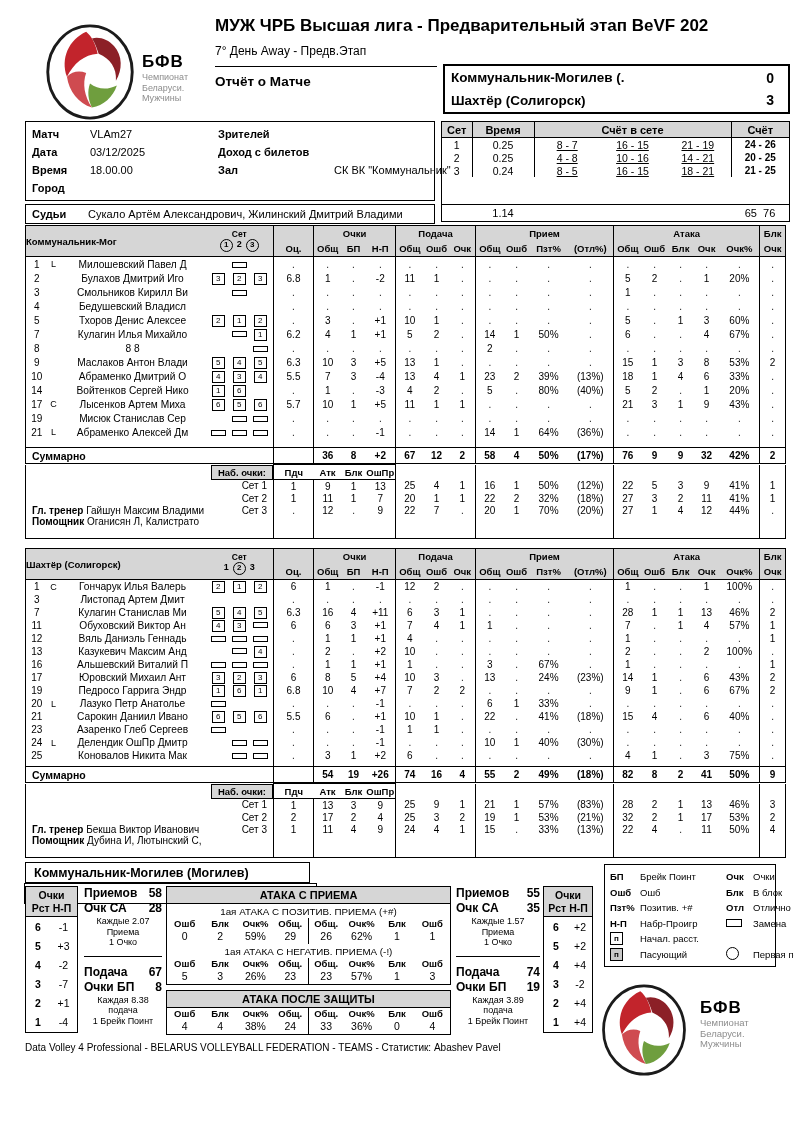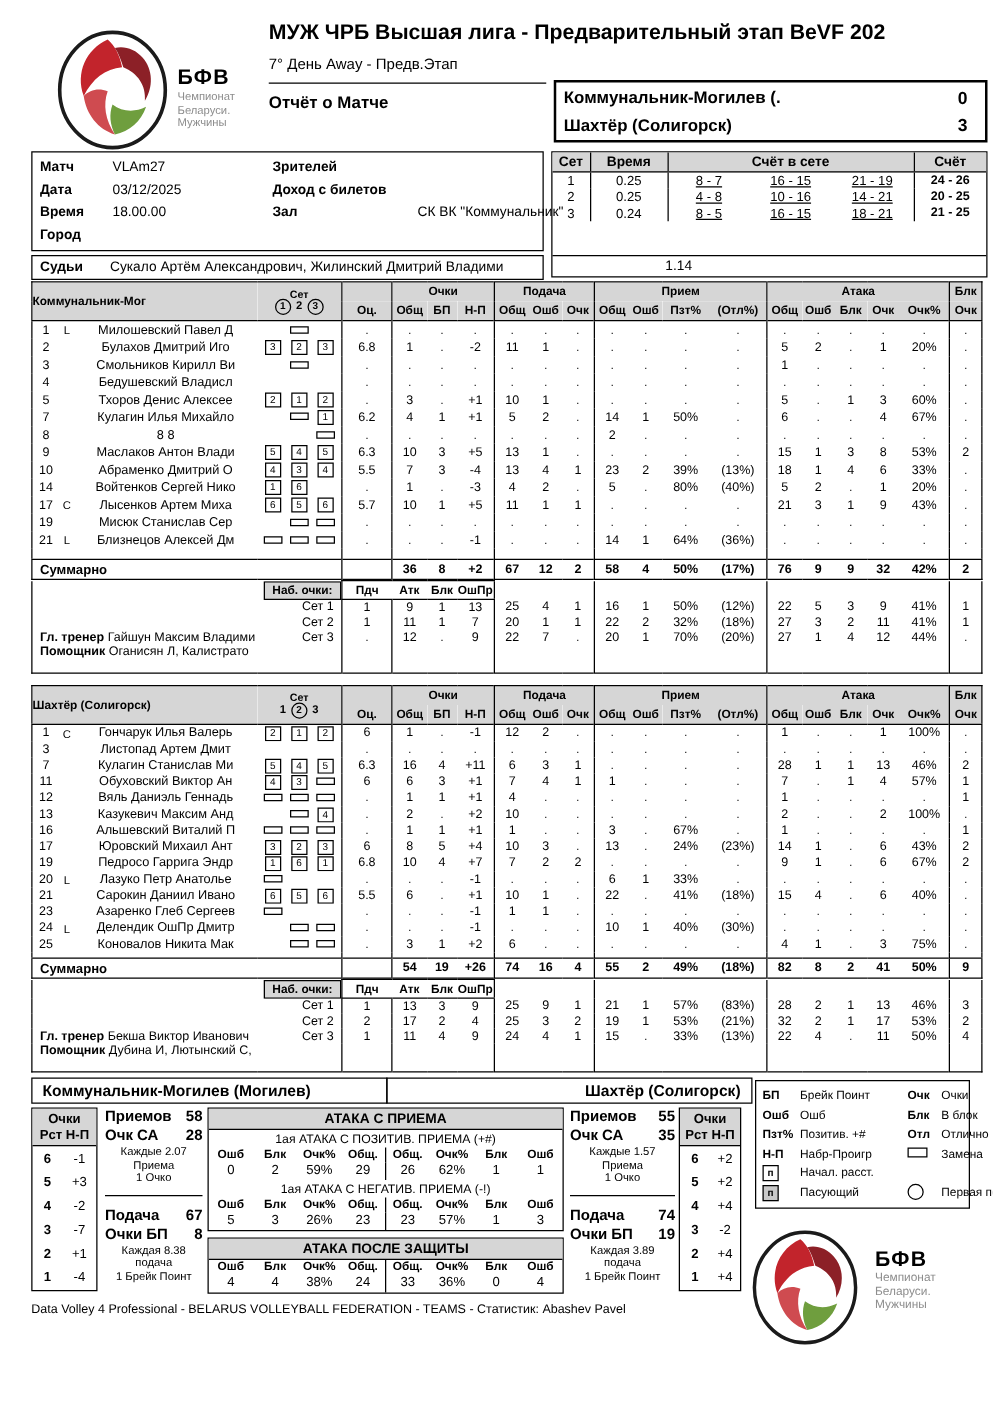--- a/index.html
+++ b/index.html
@@ -28,21 +28,21 @@
 
   
   .setsbox{border:1.5px solid #000;box-sizing:border-box;display:flex;flex-direction:column;}
   .sets-tbl{border-collapse:collapse;table-layout:fixed;width:100%;font-size:10.5px;}
   .sets-tbl th{background:#d6d6d6;font-weight:bold;border-bottom:1.2px solid #000;height:15px;font-size:11px;padding:0;}
   .sets-tbl td{height:13px;text-align:center;padding:0;}
   .vl{border-left:1px solid #000;}
   .partials{display:flex;}
   .partials span{flex:1;text-align:center;text-decoration:underline;}
   .sfinal{font-weight:bold;font-size:10px;margin-left:40px;}
-  .sets-total{margin-top:auto;border-top:1px solid #000;display:grid;grid-template-columns:30px 62px 197px 1fr;font-size:11px;height:16px;align-items:center;gap:40px;}
+  .sets-total{margin-top:auto;border-top:1px solid #000;display:grid;grid-template-columns:30px 62px 197px 1fr;font-size:11px;height:16px;align-items:center;}
   .sets-total span{text-align:center;white-space:pre;}
 
   
   .team-tbl,.sub-tbl{border-collapse:collapse;table-layout:fixed;width:760px;font-size:10px;}
   .team-tbl{border:1.5px solid #000;}
   .team-tbl thead{border-bottom:1.5px solid #000;}
   .team-tbl thead th{background:#d6d6d6;font-weight:bold;font-size:9.5px;height:15px;padding:0;white-space:nowrap;overflow:hidden;}
   .tn{font-size:14.5px;text-align:left;padding-left:6px;}
   .gb{border-left:1px solid #000;}
   .setlbl{font-size:8.5px;line-height:8px;}
@@ -67,21 +67,21 @@
   .nab-left{text-align:right!important;}
   .nab-box{display:inline-block;border:1px solid #000;background:#d6d6d6;font-weight:bold;font-size:9.5px;height:13px;line-height:13px;padding:0 6px;}
   .nabh{font-weight:bold;font-size:9.5px;border-top:1px solid #000;border-bottom:1px solid #000;height:14px;}
   .set-left{text-align:right!important;padding-right:6px!important;}
   .coachflex{display:flex;justify-content:space-between;align-items:center;}
   .cname{padding-left:6px;text-align:left;}
   .asst{text-align:left!important;padding-left:6px!important;}
   .arow td{height:22px;vertical-align:top;}
 
   
-  .bar{display:flex;}
+  .bar{display:flex;flex-direction:column;}
   .barbox{border:1.5px solid #000;height:21px;box-sizing:border-box;display:flex;align-items:center;font-weight:bold;font-size:12.5px;white-space:nowrap;}
   .b1{width:285px;padding-left:8px;}
   .b2{width:293px;margin-left:-1.5px;justify-content:flex-end;padding-right:8px;}
   .mini{border:1.5px solid #000;box-sizing:border-box;background:#fff;}
   .mini-hdr{background:#d6d6d6;border-bottom:1.2px solid #000;text-align:center;font-weight:bold;font-size:10.5px;line-height:12.5px;padding:2px 0;}
   .mini-row{display:grid;grid-template-columns:24px 1fr;font-size:10.5px;height:19px;align-items:center;}
   .mini-row .nn{font-weight:bold;text-align:center;}
   .mini-row .vv{text-align:center;}
   .stats{font-size:12px;}
   .stat-line{display:flex;justify-content:space-between;font-weight:bold;height:15px;white-space:nowrap;}
@@ -562,21 +562,21 @@
             <td class="gb dot">.</td>
             <td class=" dot">.</td>
             <td class=" dot">.</td>
             <td class=" dot">.</td>
             <td class=" dot">.</td>
             <td class="gb dot">.</td>
           </tr>
           <tr>
             <td class="c-num">21</td>
             <td class="c-role">L</td>
-            <td class="c-name">Близнецов Алексей Дм</td>
+            <td class="c-name">Абраменко Алексей Дм</td>
             <td class="c-mrk"><span class="mrk"><span class="mrk-dash"></span></span><span class="mrk"><span class="mrk-dash"></span></span><span class="mrk"><span class="mrk-dash"></span></span></td>
             <td class="gb dot">.</td>
             <td class="gb dot">.</td>
             <td class=" dot">.</td>
             <td class="">-1</td>
             <td class="gb dot">.</td>
             <td class=" dot">.</td>
             <td class=" dot">.</td>
             <td class="gb">14</td>
             <td class="">1</td>

